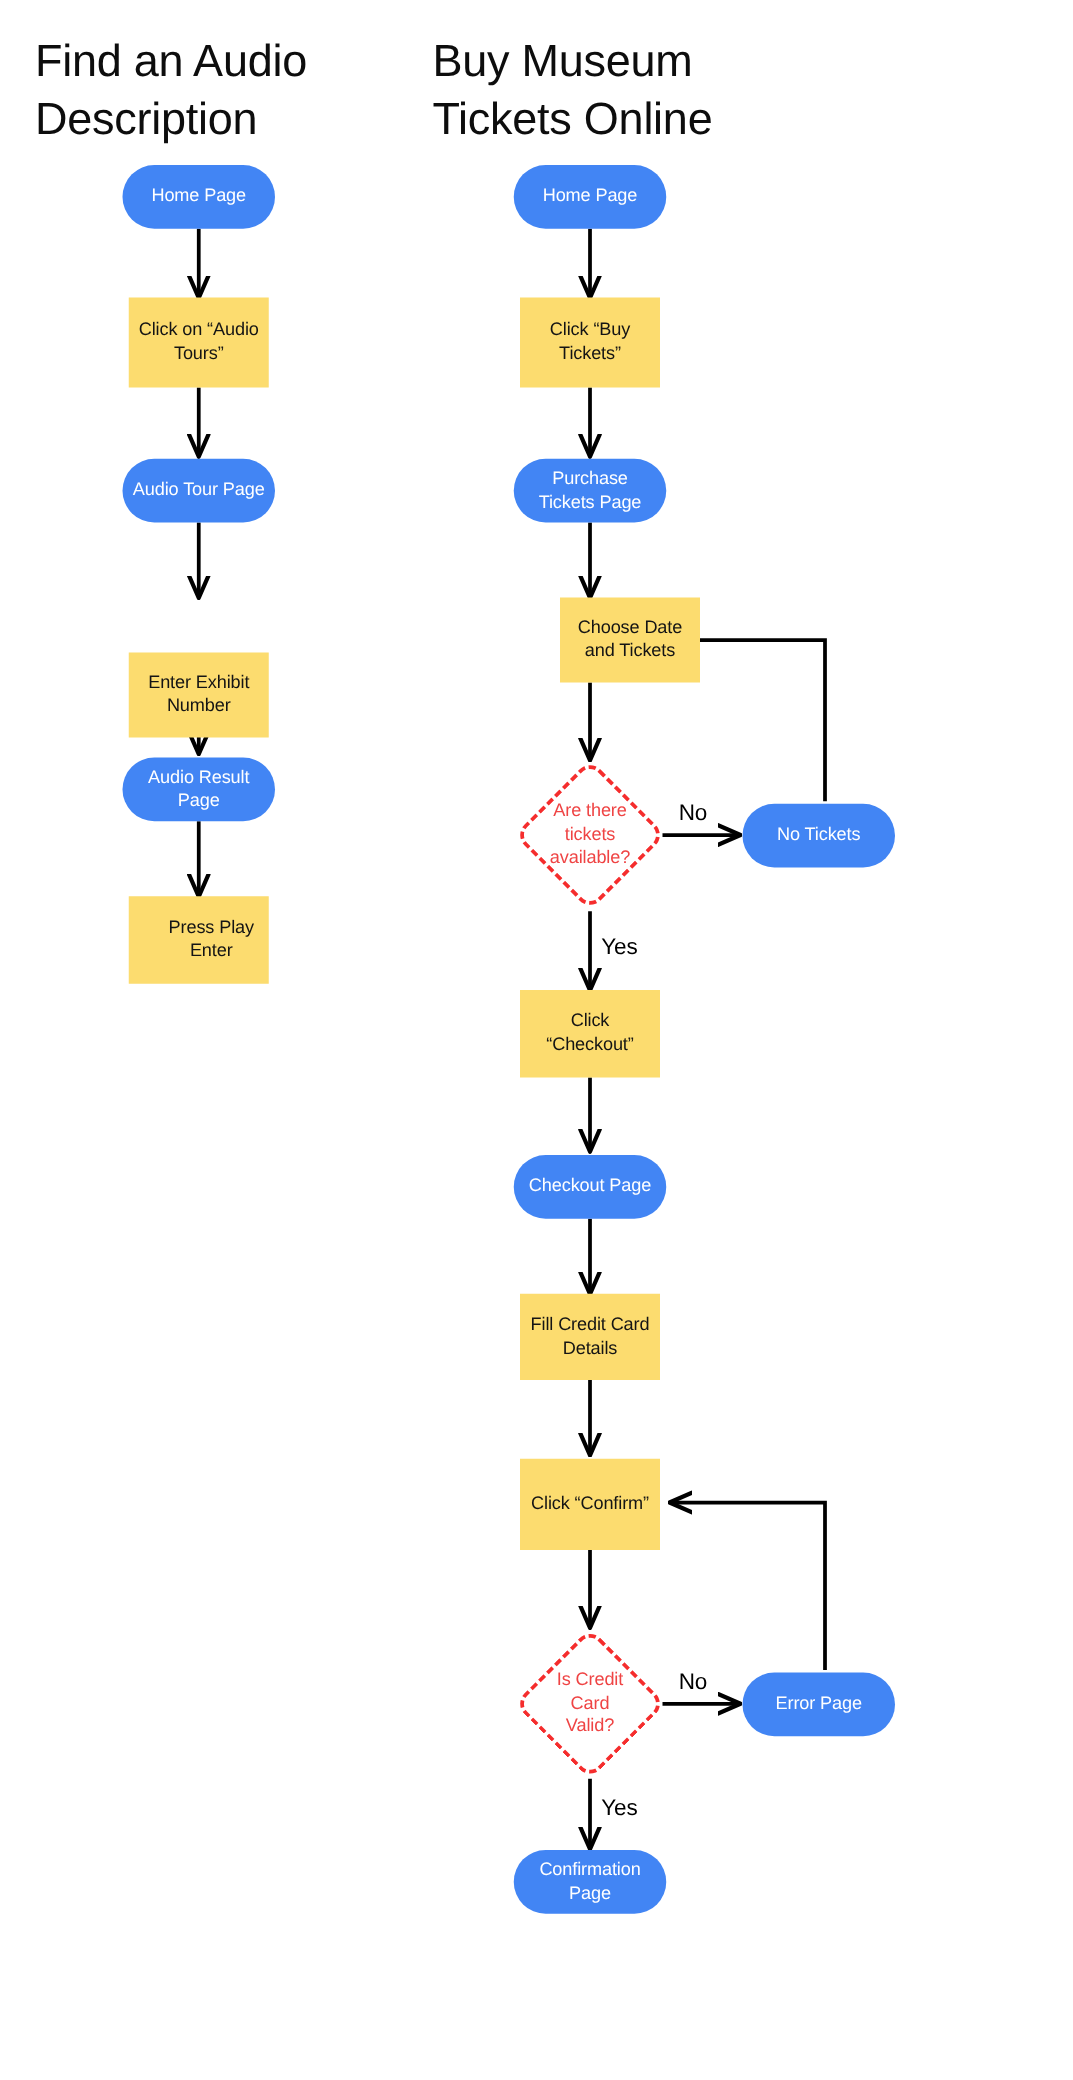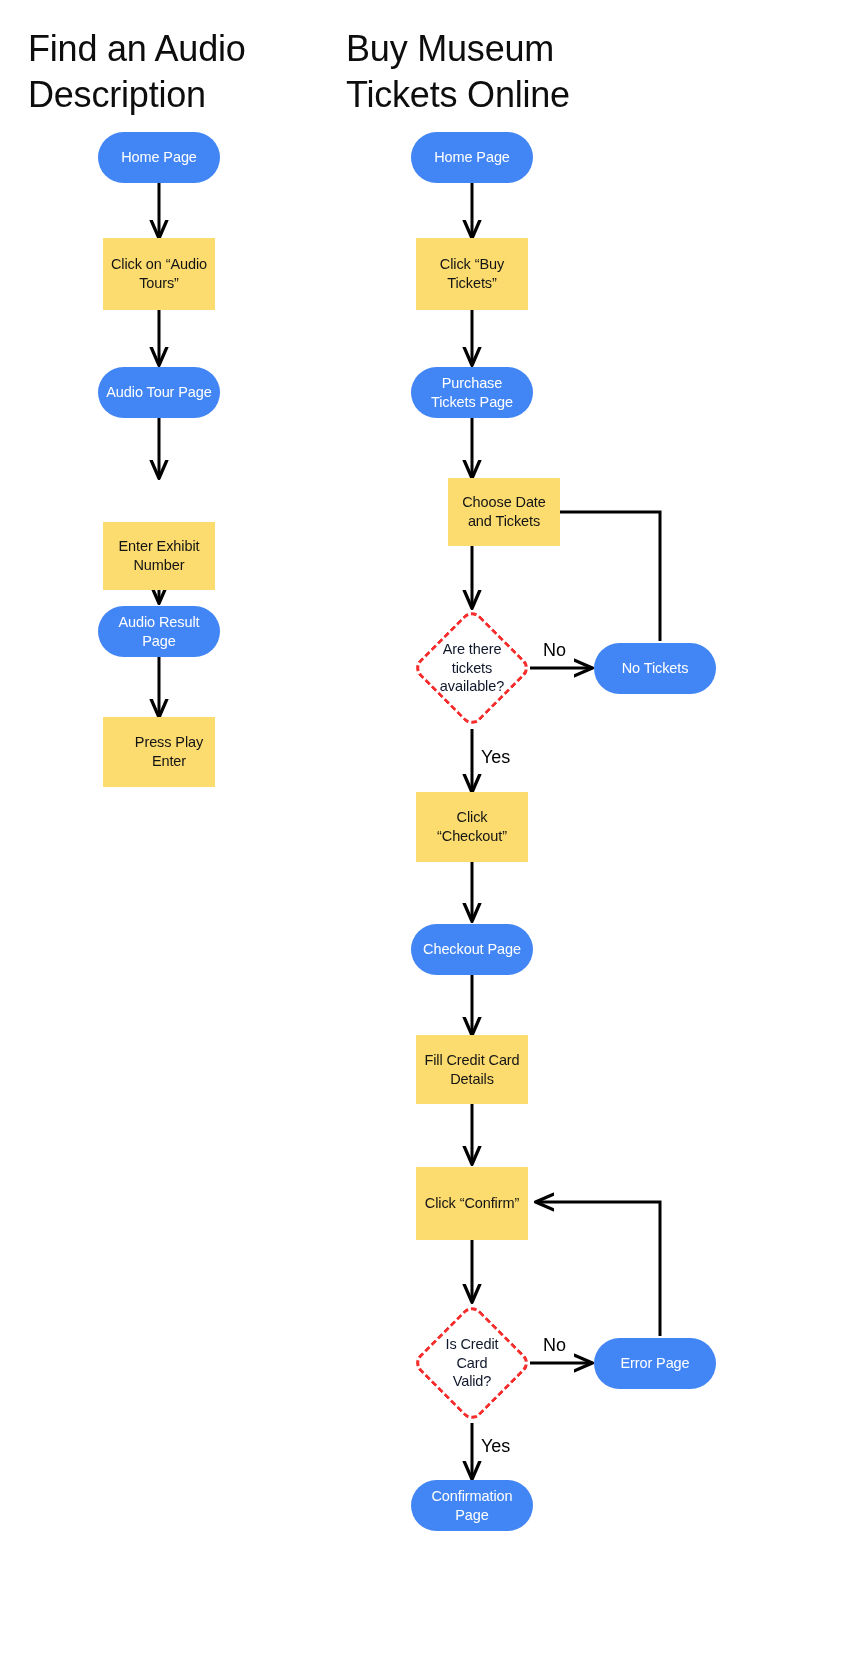--- a/index.html
+++ b/index.html
@@ -47,21 +47,21 @@
   .pill {
     background: #4285f4;
     color: #ffffff;
     border-radius: 26px;
   }
   .rect {
     background: #fcdc6f;
     color: #141414;
   }
   .diamond {
-    color: #0f172a;
+    color: #ef4444;
     background: transparent;
   }
   .diamond .dshape {
     position: absolute;
     left: 50%;
     top: 50%;
     width: 86px;
     height: 86px;
     margin-left: -43px;
     margin-top: -43px;

